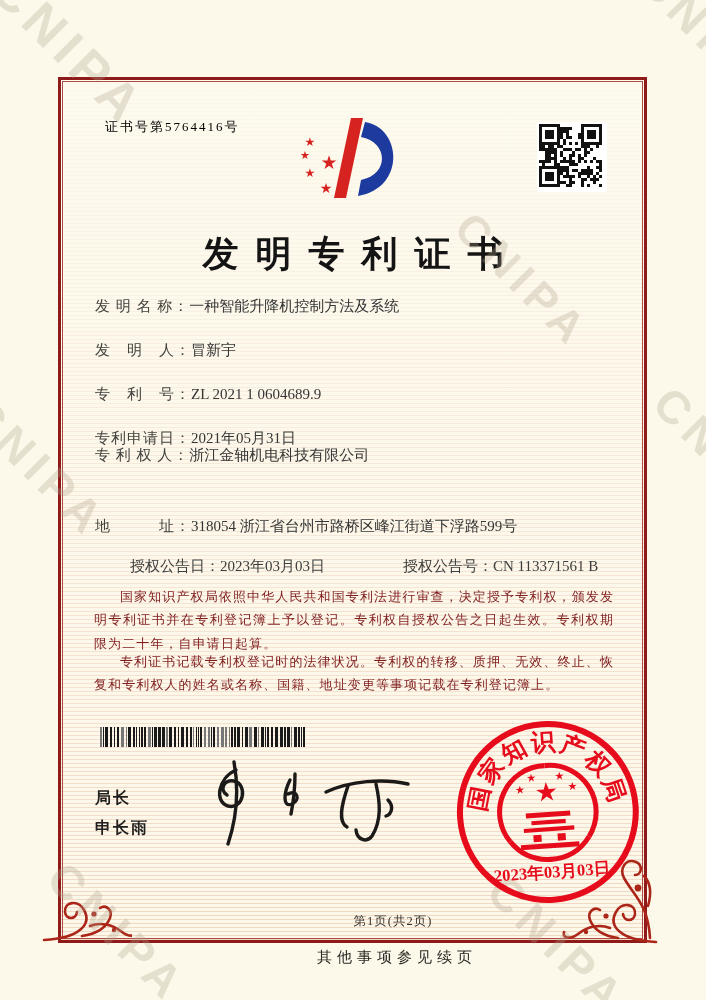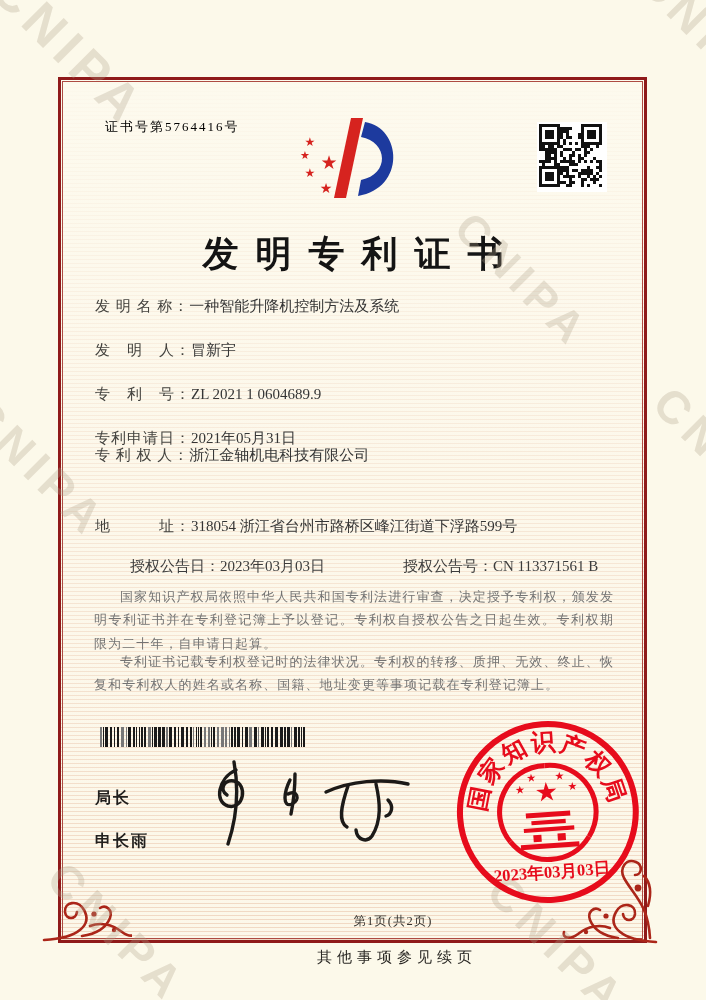--- a/index.html
+++ b/index.html
@@ -23,29 +23,29 @@
          color:#141414;letter-spacing:17px;text-indent:17px;z-index:4;margin-top:24px;}
   
   .field{position:absolute;left:95px;font-size:15px;color:#3c3c3c;z-index:4;white-space:nowrap;}
   .field .lbl{display:inline-block;color:#43423e;letter-spacing:1px;}
   .field .val{color:#353535;}
   .f0{top:297px}.f1{top:341px}.f2{top:385px}.f3{top:429px}.f4{top:446px}.f5{top:517px}
   .grant{position:absolute;left:95px;top:557px;width:520px;font-size:15px;color:#3c3c3c;z-index:4;white-space:nowrap;margin-left:35px;}
   .grant .g2{position:absolute;left:273px;top:0;}
   
   .para{position:absolute;left:94px;width:520px;font-size:13px;line-height:1.8;letter-spacing:1.1px;
-        color:#737373;text-indent:2em;text-align:justify;z-index:4;}
+        color:#7f1d1d;text-indent:2em;text-align:justify;z-index:4;}
   .p1{top:585px}.p2{top:650px}
   
   .barcode{position:absolute;left:100px;top:727px;z-index:4;}
   
   .sig-title{position:absolute;left:95px;top:788px;font-family:Liberation Sans, sans-serif;
              font-size:16px;font-weight:bold;color:#22201e;z-index:4;letter-spacing:2px;}
   .sig-name{position:absolute;left:95px;top:818px;font-family:"Liberation Sans","DejaVu Sans",sans-serif;
-            font-size:16px;font-weight:bold;color:#22201e;z-index:4;letter-spacing:2px;margin-top:13px;}
+            font-size:16px;font-weight:bold;color:#22201e;z-index:4;letter-spacing:2px;}
   .sig-hand{position:absolute;left:198px;top:756px;z-index:4;}
   
   .seal{position:absolute;left:452px;top:716px;z-index:7;transform:rotate(-4deg);opacity:0.95;}
   
   .flourish-br{position:absolute;left:560px;top:848px;z-index:5;}
   .flourish-bl{position:absolute;left:40px;top:892px;z-index:5;transform:scaleX(-1);}
   
   .page-num{position:absolute;left:0;top:913px;width:100%;text-align:center;font-size:12.5px;color:#36332e;z-index:4;letter-spacing:1px;padding-left:40px;}
   .note{position:absolute;left:0;top:948px;width:100%;text-align:center;font-size:15px;color:#2a2824;letter-spacing:5px;z-index:4;margin-left:44px;}
 </style>

